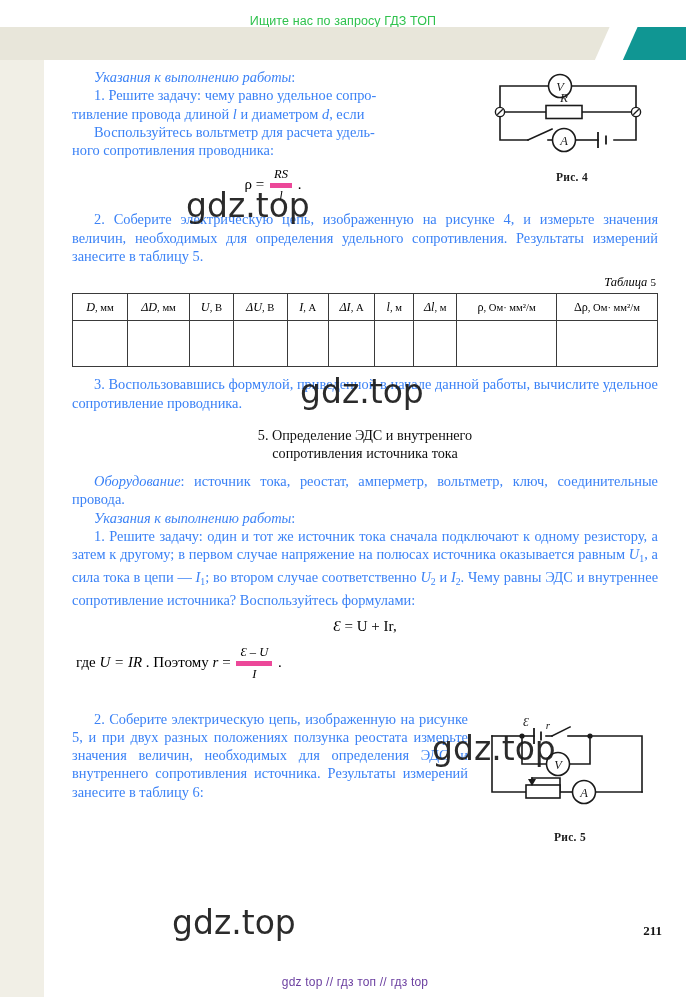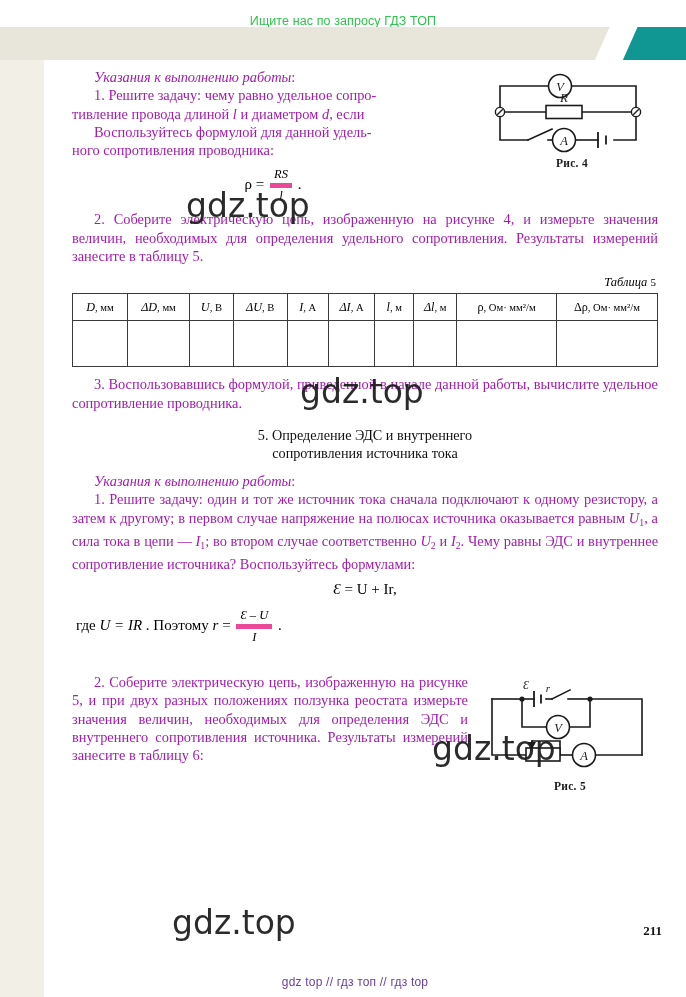--- a/index.html
+++ b/index.html
@@ -76,40 +76,40 @@
     position: absolute;
     left: 28px; top: 8px;
     width: 586px;
   }
 
   p.para {
     margin: 0;
     font-size: 14.4px;
     line-height: 18.3px;
     text-align: justify;
-    color: #a21caf;
+    color: #3b82f6;
     text-indent: 22px;
   }
   p.para.noindent { text-indent: 0; }
   .ital { font-style: italic; }
   .mvar { font-style: italic; font-family: "Liberation Serif", serif; }
   .sub { font-size: 0.68em; vertical-align: -0.28em; }
 
   
   .fig4-wrap {
     float: right;
     width: 172px;
     margin: 4px 0 2px 12px;
     text-align: center;
   }
   .fig-cap {
     font-size: 11.5px;
     font-weight: bold;
     color: #1b1b1b;
-    margin-top: 3px;
+    margin-top: 17px;
     letter-spacing: 0.3px;
   }
 
   
   .formula-row {
     text-align: center;
     margin: 8px 0 6px 0;
     font-size: 15px;
   }
   .frac {
@@ -277,21 +277,21 @@
         <text x="78" y="29.5" font-family="Liberation Serif, serif" font-size="13" font-style="italic" text-anchor="middle" fill="#1a1a1a">R</text>
       </svg>
       <div class="fig-cap">Рис. 4</div>
     </div>
 
     <p class="para noindent" style="text-indent:22px;">
       <span class="ital">Указания к выполнению работы</span><span>:</span>
     </p>
     <p class="para"><span>1. Решите задачу: чему равно удельное сопро-</span></p>
     <p class="para noindent"><span>тивление провода длиной </span><span class="mvar">l</span><span> и диаметром </span><span class="mvar">d</span><span>, если</span></p>
-    <p class="para"><span>Воспользуйтесь формулой для данной удель-</span></p>
+    <p class="para"><span>Воспользуйтесь вольтметр для расчета удель-</span></p>
     <p class="para noindent"><span>ного сопротивления проводника:</span></p>
 
     <div class="formula-row">
       <span>ρ</span>
       <span>=</span>
       <span class="frac">
         <span class="num">RS</span>
         <span class="den">l</span>
       </span>
       <span>.</span>
@@ -344,20 +344,23 @@
       </tbody>
     </table>
 
     <p class="para" style="margin-top:8px;">3. Воспользовавшись формулой, приведенной в начале данной работы, вычислите удельное сопротивление проводника.</p>
 
     <div class="sec-head">
       <div>5. Определение ЭДС и внутреннего</div>
       <div>сопротивления источника тока</div>
     </div>
 
+    <p class="para">
+      <span class="ital">Оборудование</span><span>: источник тока, реостат, амперметр, вольтметр, ключ, соединительные провода.</span>
+    </p>
 
     <p class="para">
       <span class="ital">Указания к выполнению работы</span><span>:</span>
     </p>
 
     <p class="para"><span>1. Решите задачу: один и тот же источник тока сначала подключают к одному резистору, а затем к другому; в первом случае напряжение на полюсах источника оказывается равным </span><span class="mvar">U</span><span class="sub">1</span><span>, а сила тока в цепи — </span><span class="mvar">I</span><span class="sub">1</span><span>; во втором случае соответственно </span><span class="mvar">U</span><span class="sub">2</span><span> и </span><span class="mvar">I</span><span class="sub">2</span><span>. Чему равны ЭДС и внутреннее сопротивление источника? Воспользуйтесь формулами:</span></p>
 
     <div class="formula-row" style="margin-bottom:10px;">
       <span class="emf">Ɛ</span>
       <span>= U + Ir,</span>

